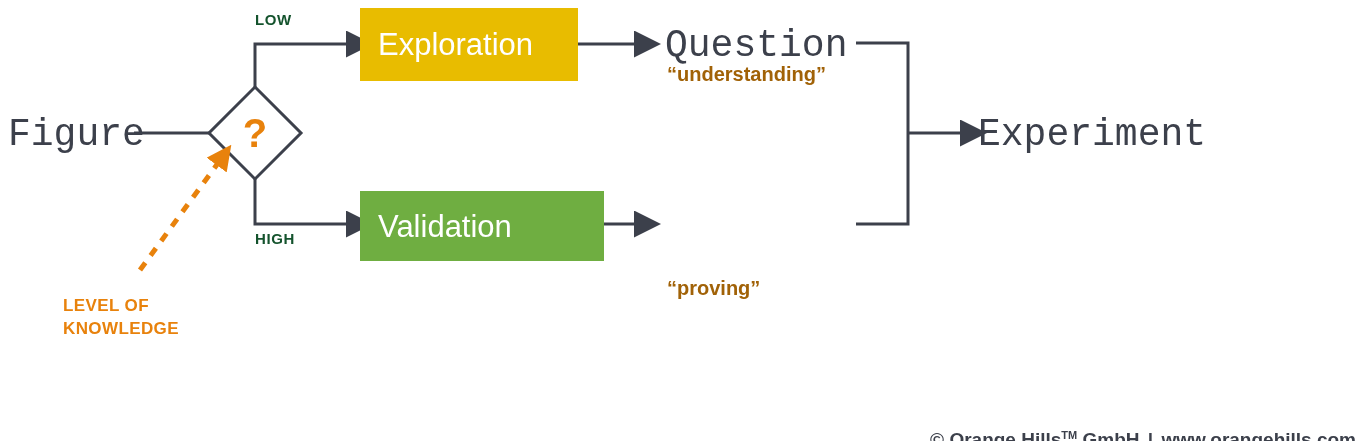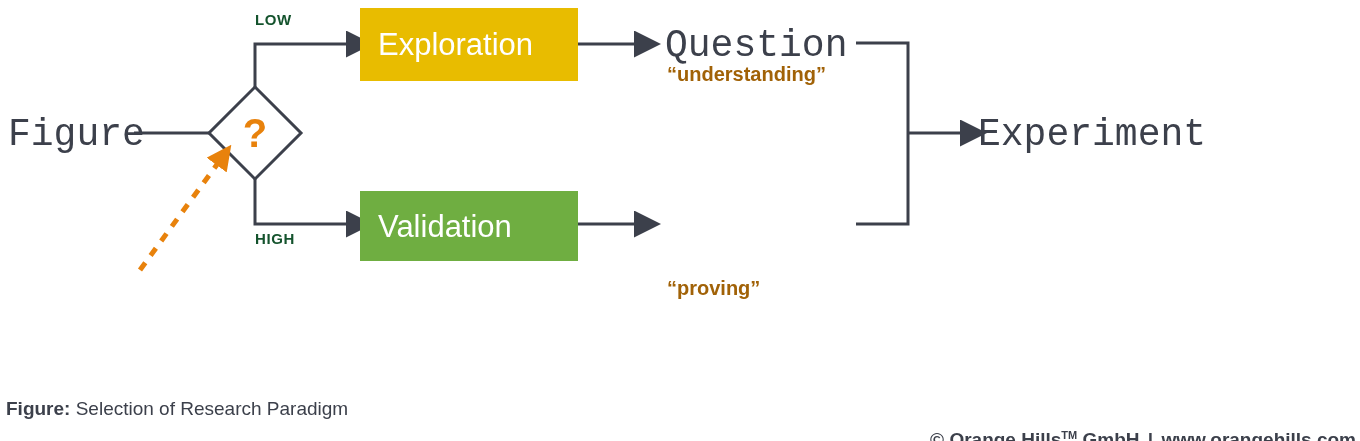--- a/index.html
+++ b/index.html
@@ -170,36 +170,36 @@
     <div class="qmark">?</div>
   </div>
 
   <div class="edge-label" style="left:255px; top:11px;">LOW</div>
   <div class="edge-label" style="left:255px; top:230px;">HIGH</div>
 
   <div class="proc-box" style="left:360px; top:8px; width:218px; height:73px; background:#e8bc00;">
     <span class="proc-box-label">Exploration</span>
   </div>
 
-  <div class="proc-box" style="left:360px; top:191px; width:218px; height:70px; background:#6fae41;">
+  <div class="proc-box" style="left:360px; top:191px; width:244px; height:70px; background:#6fae41;">
     <span class="proc-box-label">Validation</span>
   </div>
 
   <div class="node-label text-node" style="left:665px; top:27px;">Question</div>
   <div class="node-label sub-note" style="left:667px; top:64px;">“understanding”</div>
 
   <div class="node-label sub-note" style="left:667px; top:255px;margin-top:23px;">“proving”</div>
 
   <div class="node-label text-node" style="left:978px; top:116px;">Experiment</div>
 
-
-  <div class="footer-left">
-    <span class="lead">Figure:</span>
-    <span>Selection of Research Paradigm</span>
-  </div>
+  <div class="annotation" style="left:63px; top:295px;">
+    <div>LEVEL OF</div>
+    <div>KNOWLEDGE</div>
+  </div>
+
 
   <div class="footer-right">
     <span>©</span>
     <span>Orange Hills</span><sup>TM</sup>
     <span>GmbH</span>
     <span class="sep">|</span>
     <span>www.orangehills.com</span>
   </div>
 
 </div>

